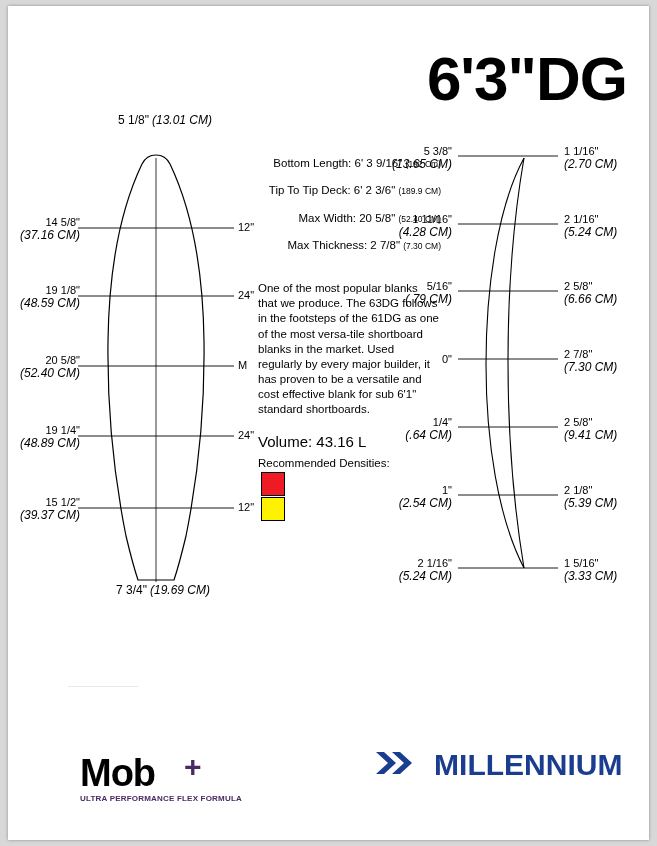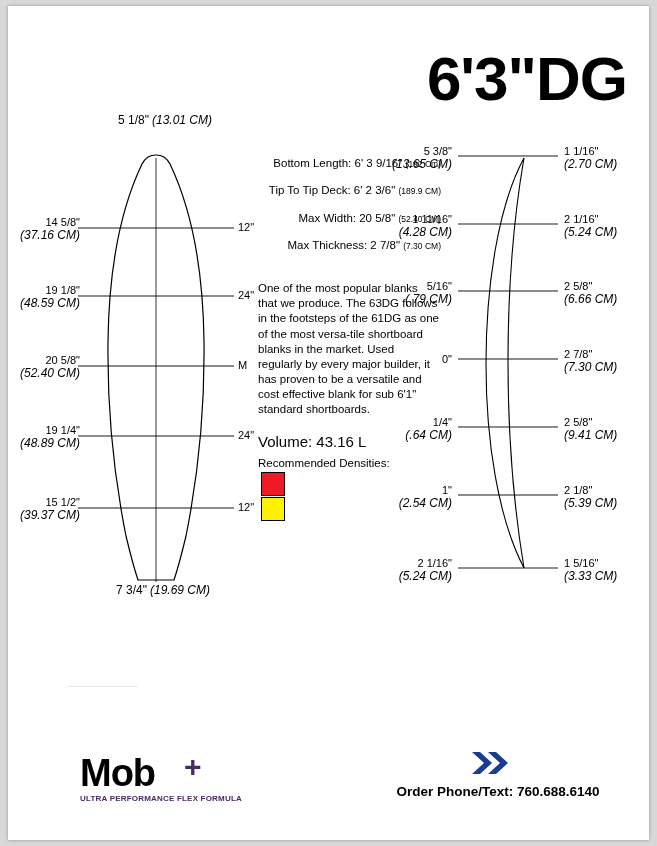--- a/index.html
+++ b/index.html
@@ -242,16 +242,16 @@
     <div class="tag">ULTRA PERFORMANCE FLEX FORMULA</div>
   </div>
 
   <div class="mill">
     <span class="chev">
       <svg width="52" height="30" viewBox="0 0 52 30">
         <path d="M2 4 L14 15 L2 26 L10 26 L22 15 L10 4 Z" fill="#1b3d8f"></path>
         <path d="M18 4 L30 15 L18 26 L26 26 L38 15 L26 4 Z" fill="#1b3d8f"></path>
       </svg>
     </span>
-    <div class="phone">Order Phone/Text: 760.688.6140</div>
+    <span class="name">MILLENNIUM</span>
   </div>
 
 </div>
 
 </body></html>

